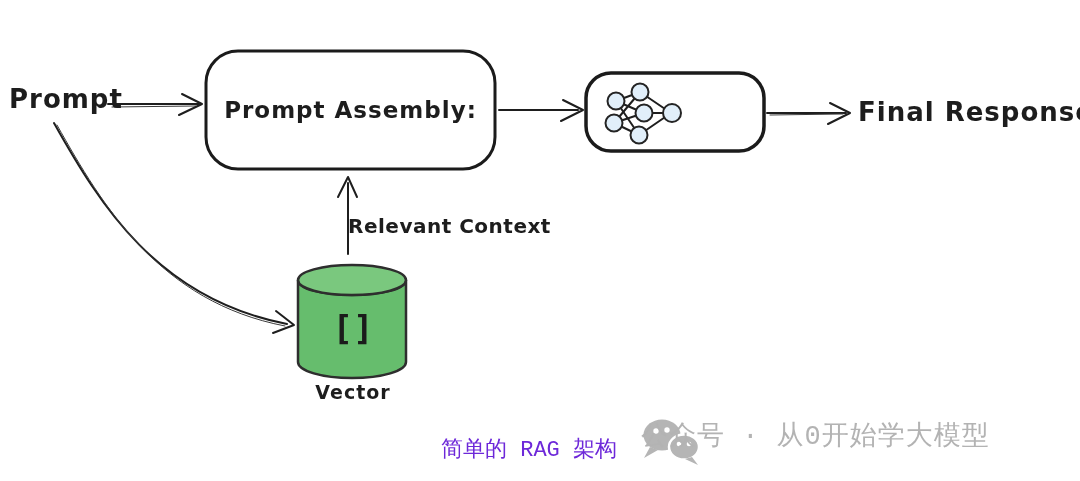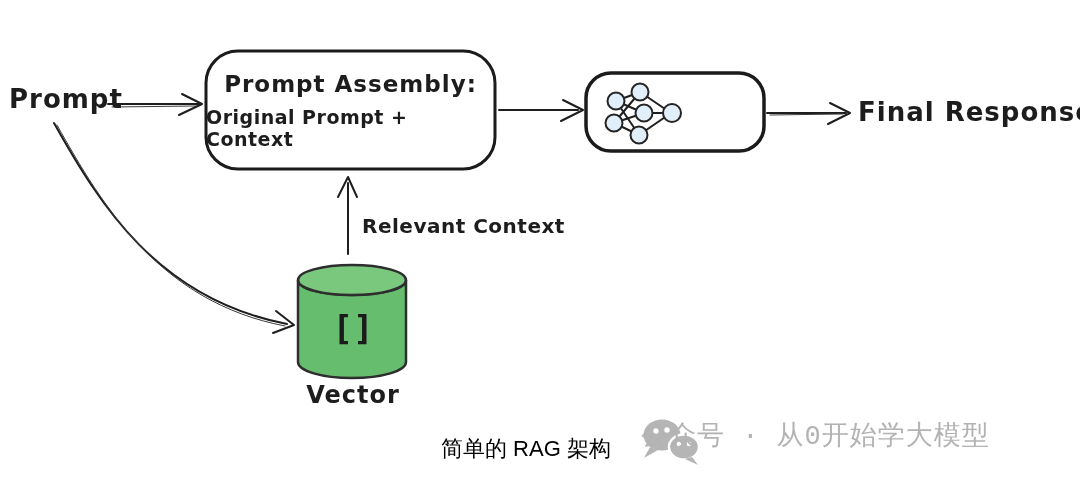--- a/index.html
+++ b/index.html
@@ -15,29 +15,29 @@
   .label{position:absolute;color:#1d1d1d;font-weight:600;white-space:nowrap;}
   .prompt-label{left:9px;top:84px;font-size:26px;letter-spacing:1px;}
   .assembly-text{
     position:absolute;left:206px;top:51px;width:289px;height:118px;
     display:flex;flex-direction:column;justify-content:center;align-items:center;gap:9px;
   }
   .assembly-title{font-size:23px;font-weight:700;color:#1d1d1d;letter-spacing:1px;}
   .assembly-subtitle{font-size:19px;font-weight:600;color:#1d1d1d;letter-spacing:0.5px;}
   .llm-label{left:691px;top:97px;font-size:27px;font-weight:700;letter-spacing:2px;}
   .final-response-label{left:858px;top:97px;font-size:26px;letter-spacing:1px;}
-  .relevant-context-label{left:362px;top:214px;font-size:20px;letter-spacing:0.5px;}
+  .relevant-context-label{left:348px;top:214px;font-size:20px;letter-spacing:0.5px;}
   .vector-symbol{
     position:absolute;left:300px;top:311px;width:106px;text-align:center;
     font-family:"DejaVu Sans Mono",monospace;font-size:34px;font-weight:700;color:#1b1b1b;line-height:1;
   }
   .vector-label{position:absolute;left:298px;top:381px;width:110px;text-align:center;
-    font-size:24px;font-weight:600;color:#1d1d1d;letter-spacing:1px;}
-  .caption{position:absolute;left:441px;top:434px;font-size:22px;color:#000000;
-    font-family:Liberation Sans, sans-serif;white-space:nowrap;}
+    font-size:19px;font-weight:600;color:#1d1d1d;letter-spacing:1px;}
+  .caption{position:absolute;left:441px;top:434px;font-size:22px;color:#6d28d9;
+    font-family:Liberation Mono, monospace;white-space:nowrap;}
   .watermark{position:absolute;left:641px;top:417px;display:flex;align-items:center;gap:9px;}
   .watermark-text{font-size:27px;color:#b3b3b3;
     font-family:Liberation Mono, monospace;white-space:nowrap;letter-spacing:1px;}
 </style>
 </head>
 <body>
 
 <div class="canvas">
 
   <svg class="layer" viewBox="0 0 1080 481">
@@ -109,21 +109,20 @@
       <circle cx="667" cy="430" r="2.7" fill="#ffffff"></circle>
       <circle cx="679" cy="444" r="2.3" fill="#ffffff"></circle>
       <circle cx="689" cy="444" r="2.3" fill="#ffffff"></circle>
     </g>
   </svg>
 
   <div class="label prompt-label">Prompt</div>
 
   <div class="assembly-text">
     <div class="assembly-title">Prompt Assembly:</div>
-    <div class="assembly-subtitle">Original Prompt + Context</div>
   </div>
 
 
   <div class="label final-response-label">Final Response</div>
 
   <div class="label relevant-context-label">Relevant Context</div>
 
   <div class="vector-symbol">[]</div>
 
   <div class="vector-label">Vector</div>

